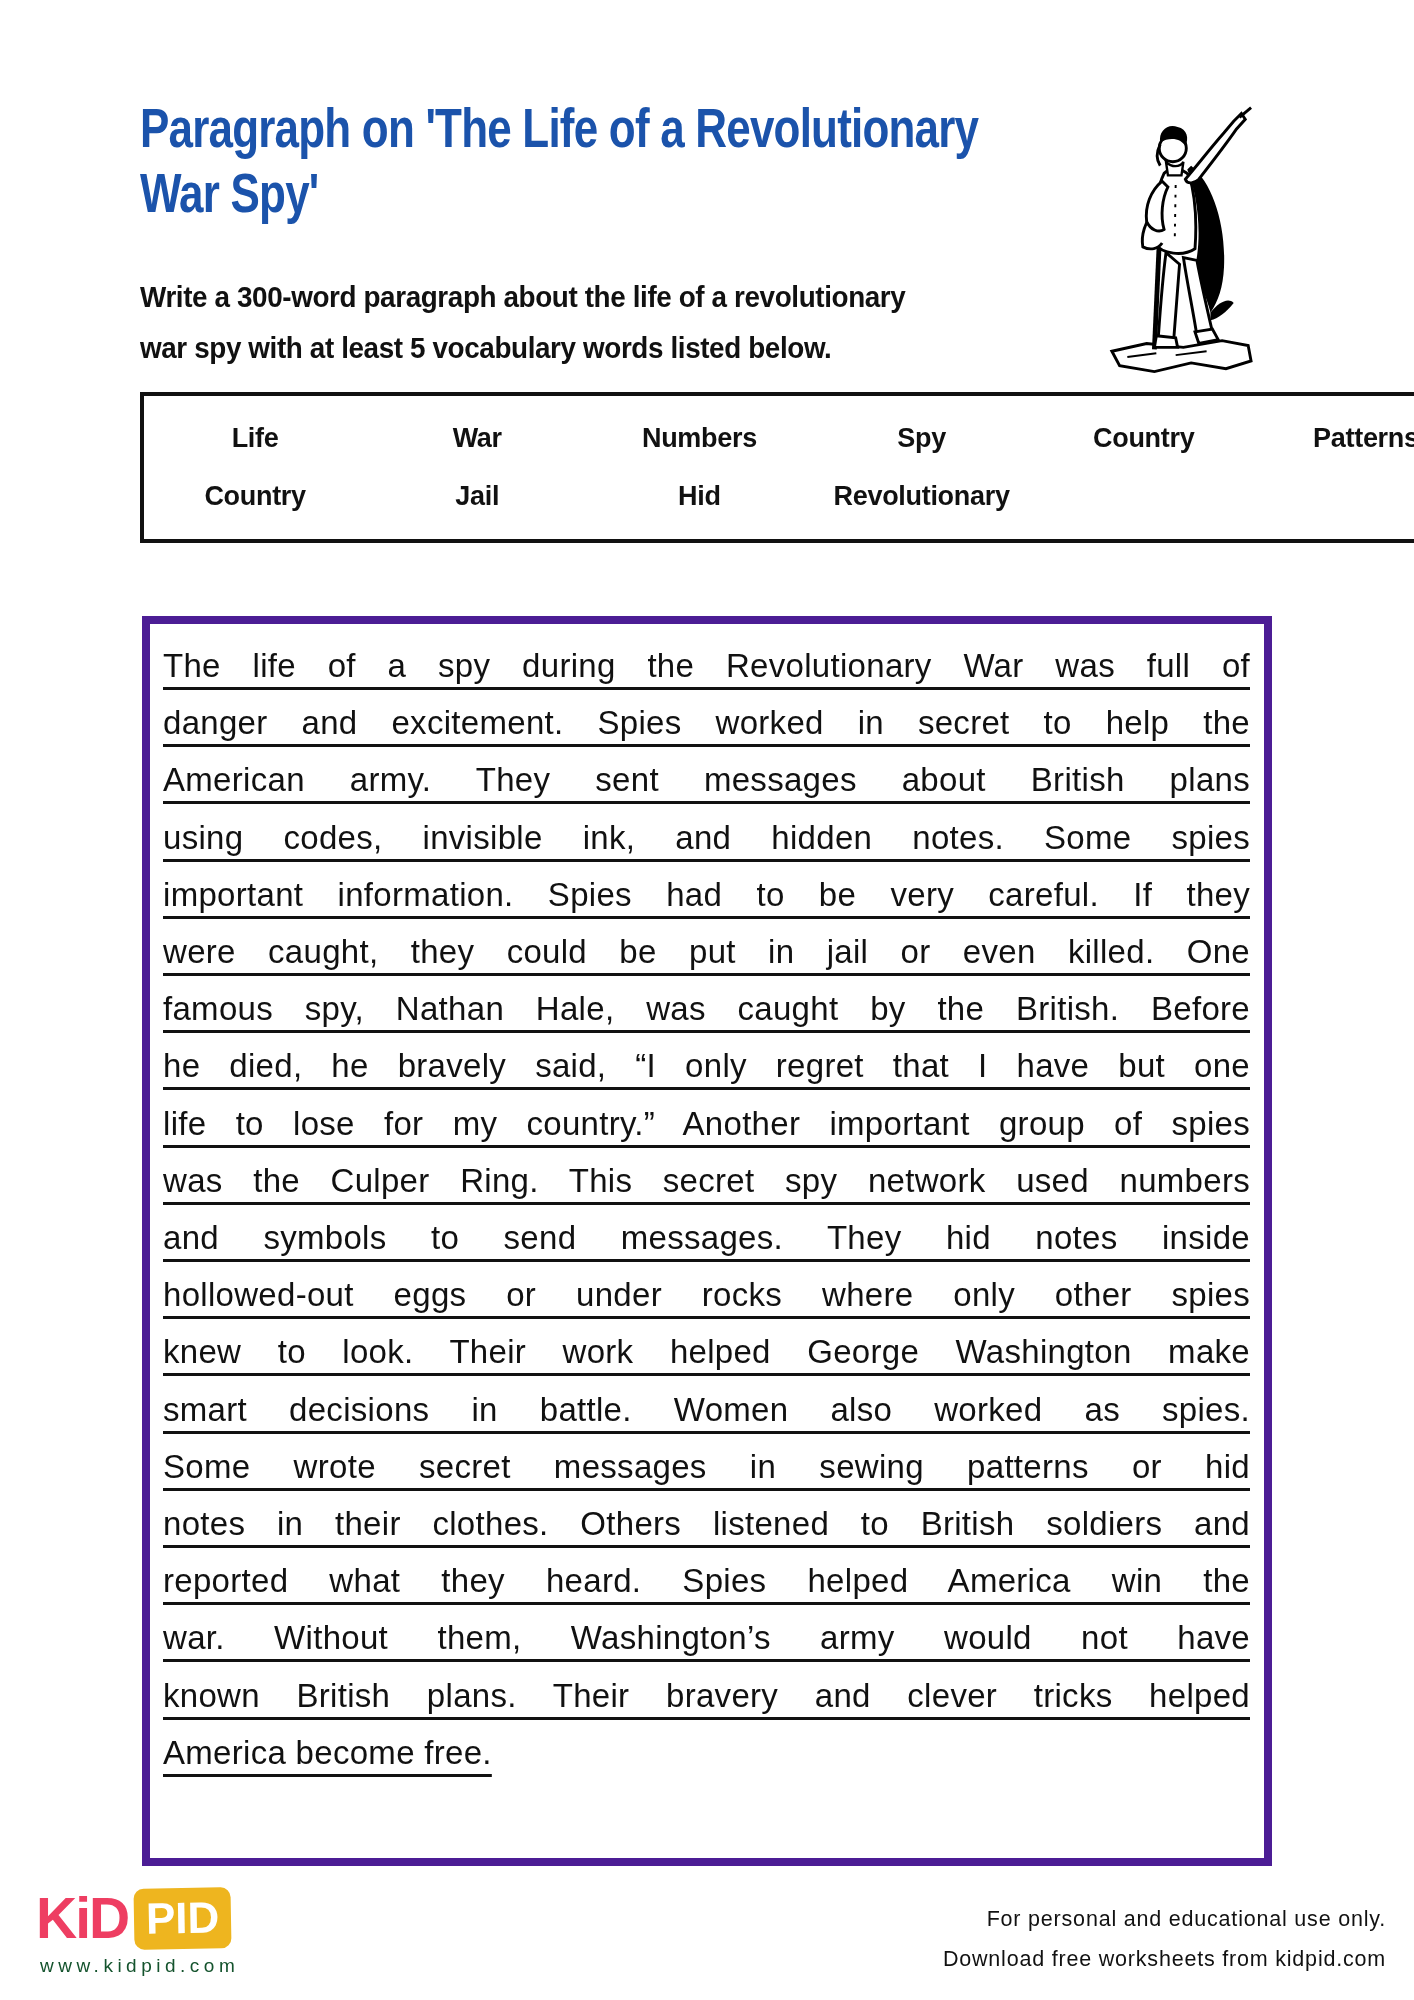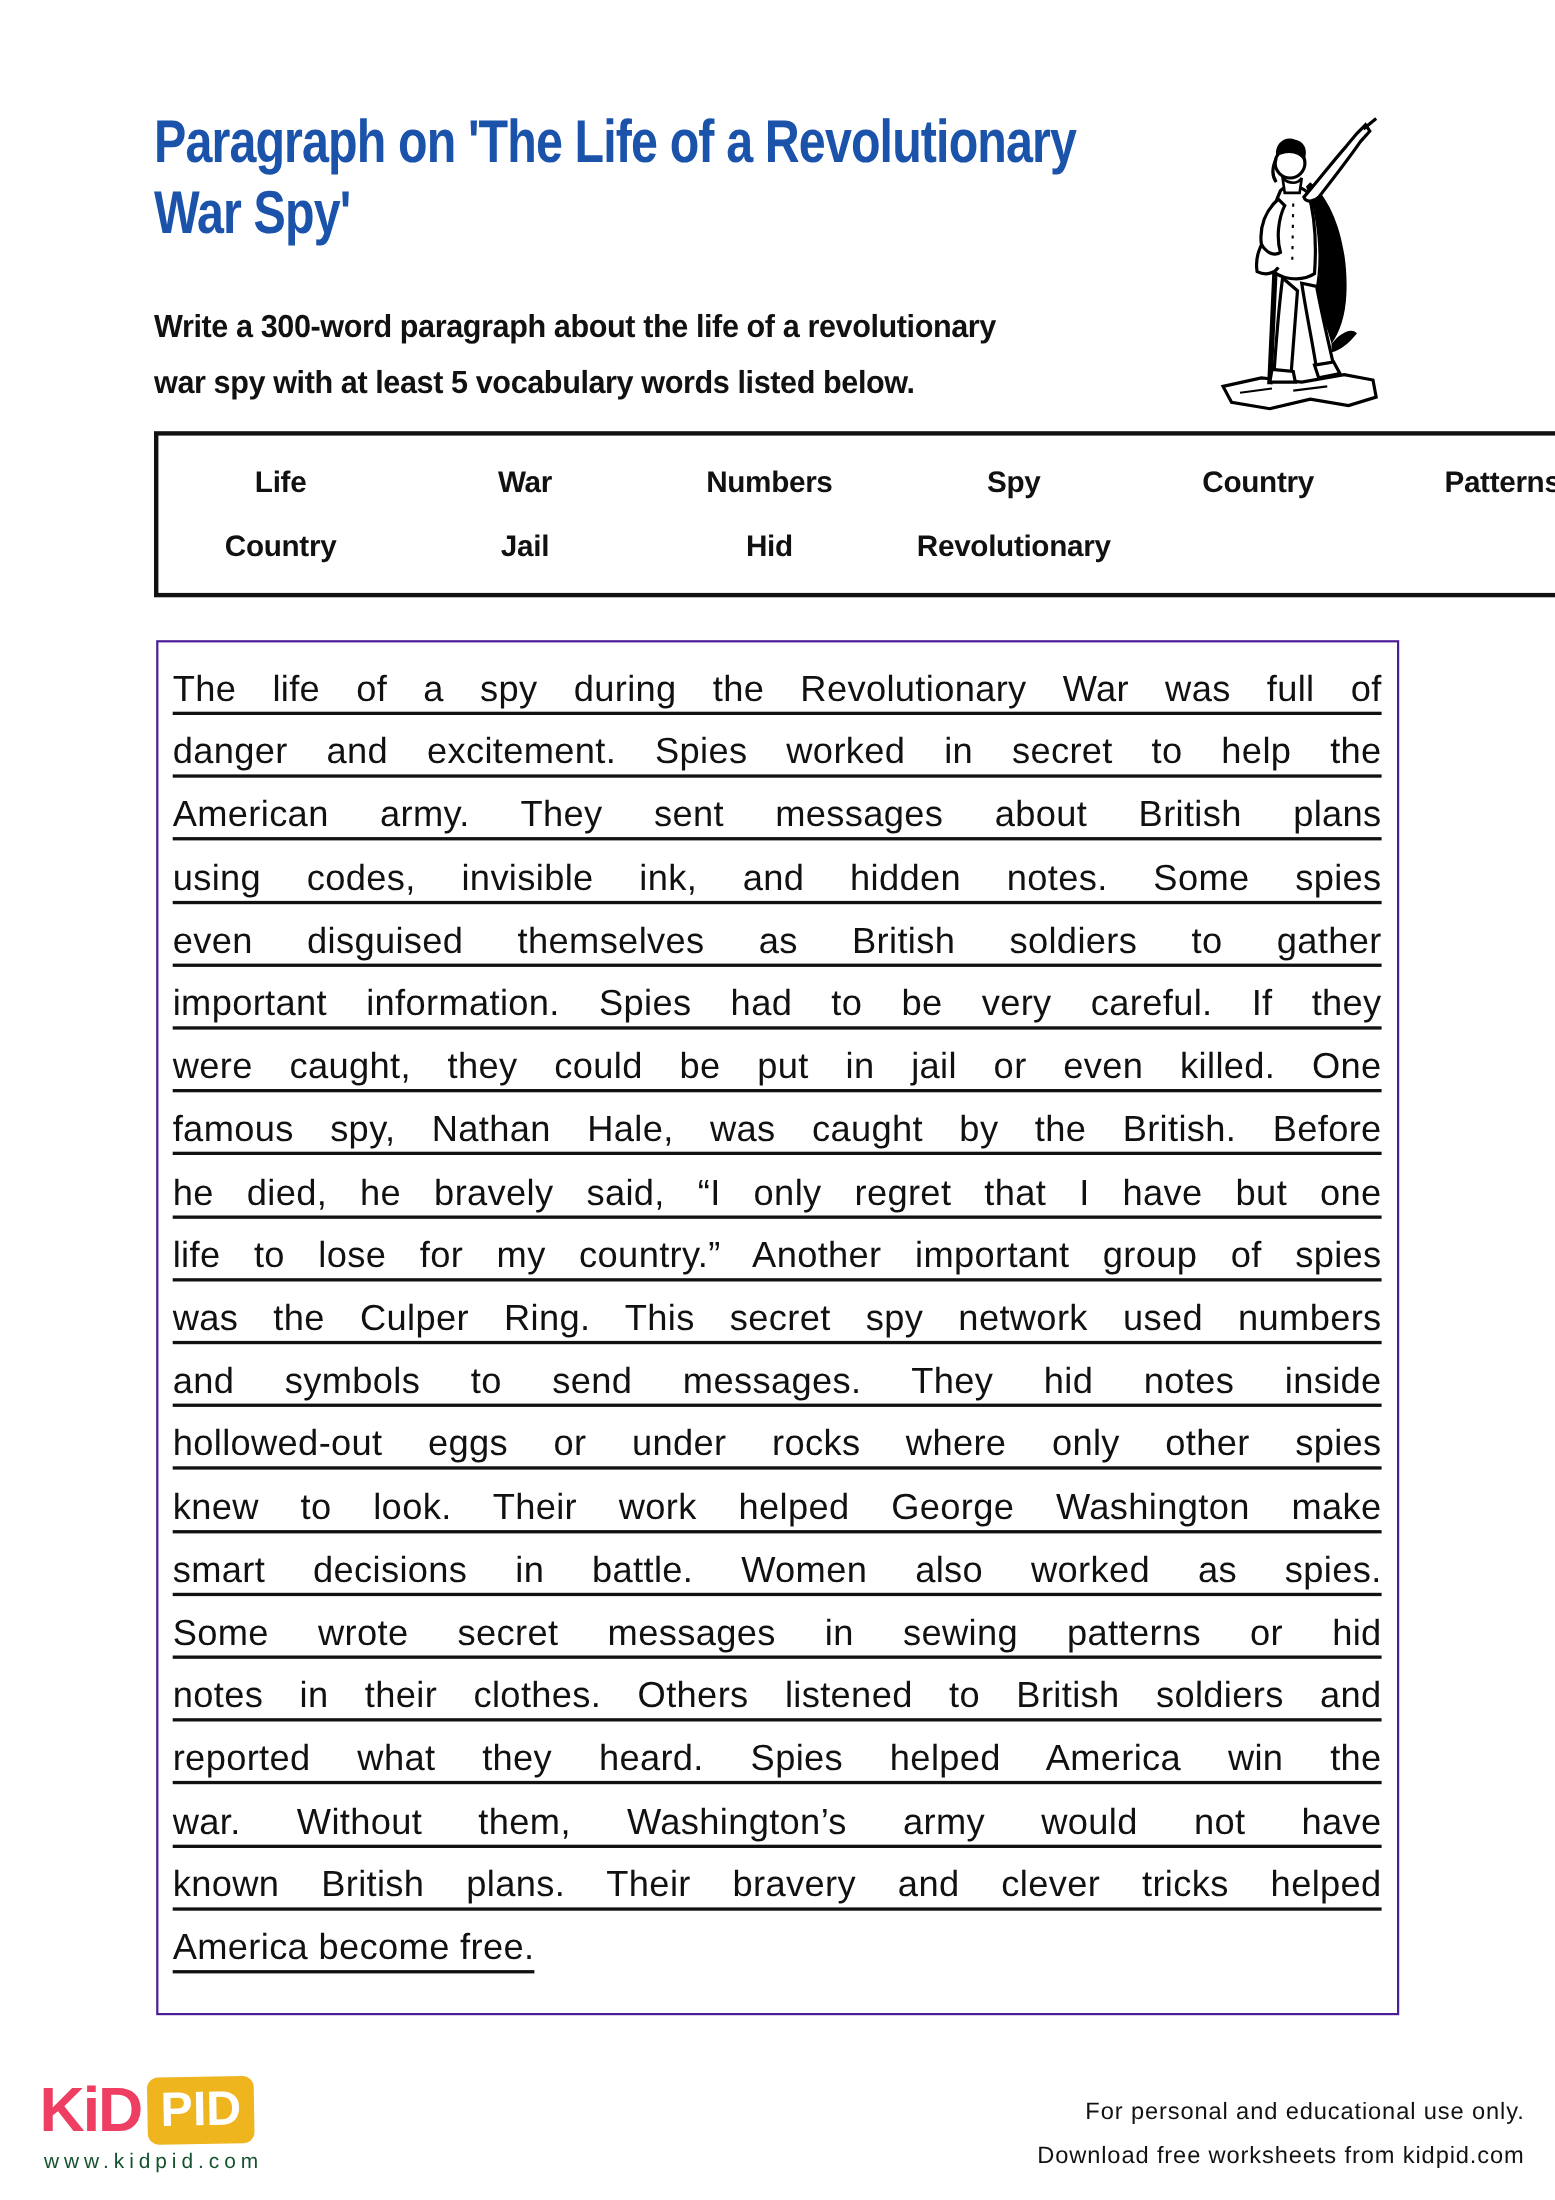--- a/index.html
+++ b/index.html
@@ -41,23 +41,23 @@
     display:grid;
     grid-template-columns:repeat(6, 1fr);
     align-content:space-evenly; justify-items:center;
   }
   .vocab-word {
     font-size:27px; font-weight:bold; letter-spacing:-0.3px;
   }
 
   
   .para-box {
-    position:absolute; left:142px; top:582px;
+    position:absolute; left:142px; top:616px;
     width:1130px; height:1250px;
-    border:2px solid #4c1d95; box-sizing:border-box;
+    border:8px solid #4c1d95; box-sizing:border-box;
     padding:13px 14px 0 13px;
   }
   .para-line {
     font-size:33px; font-weight:300; line-height:57.2px;
     letter-spacing:0.3px;
     text-align:justify; text-align-last:justify;
     text-decoration:underline;
     text-decoration-thickness:3px;
     text-underline-offset:10px;
     text-decoration-skip-ink:none;
@@ -155,21 +155,20 @@
       <div class="vocab-word">Jail</div>
       <div class="vocab-word">Hid</div>
       <div class="vocab-word">Revolutionary</div>
     </div>
 
   <div class="para-box">
   <div class="para-line">The life of a spy during the Revolutionary War was full of</div>
       <div class="para-line">danger and excitement. Spies worked in secret to help the</div>
       <div class="para-line">American army. They sent messages about British plans</div>
       <div class="para-line">using codes, invisible ink, and hidden notes. Some spies</div>
-      <div class="para-line">even disguised themselves as British soldiers to gather</div>
       <div class="para-line">important information. Spies had to be very careful. If they</div>
       <div class="para-line">were caught, they could be put in jail or even killed. One</div>
       <div class="para-line">famous spy, Nathan Hale, was caught by the British. Before</div>
       <div class="para-line">he died, he bravely said, “I only regret that I have but one</div>
       <div class="para-line">life to lose for my country.” Another important group of spies</div>
       <div class="para-line">was the Culper Ring. This secret spy network used numbers</div>
       <div class="para-line">and symbols to send messages. They hid notes inside</div>
       <div class="para-line">hollowed-out eggs or under rocks where only other spies</div>
       <div class="para-line">knew to look. Their work helped George Washington make</div>
       <div class="para-line">smart decisions in battle. Women also worked as spies.</div>

